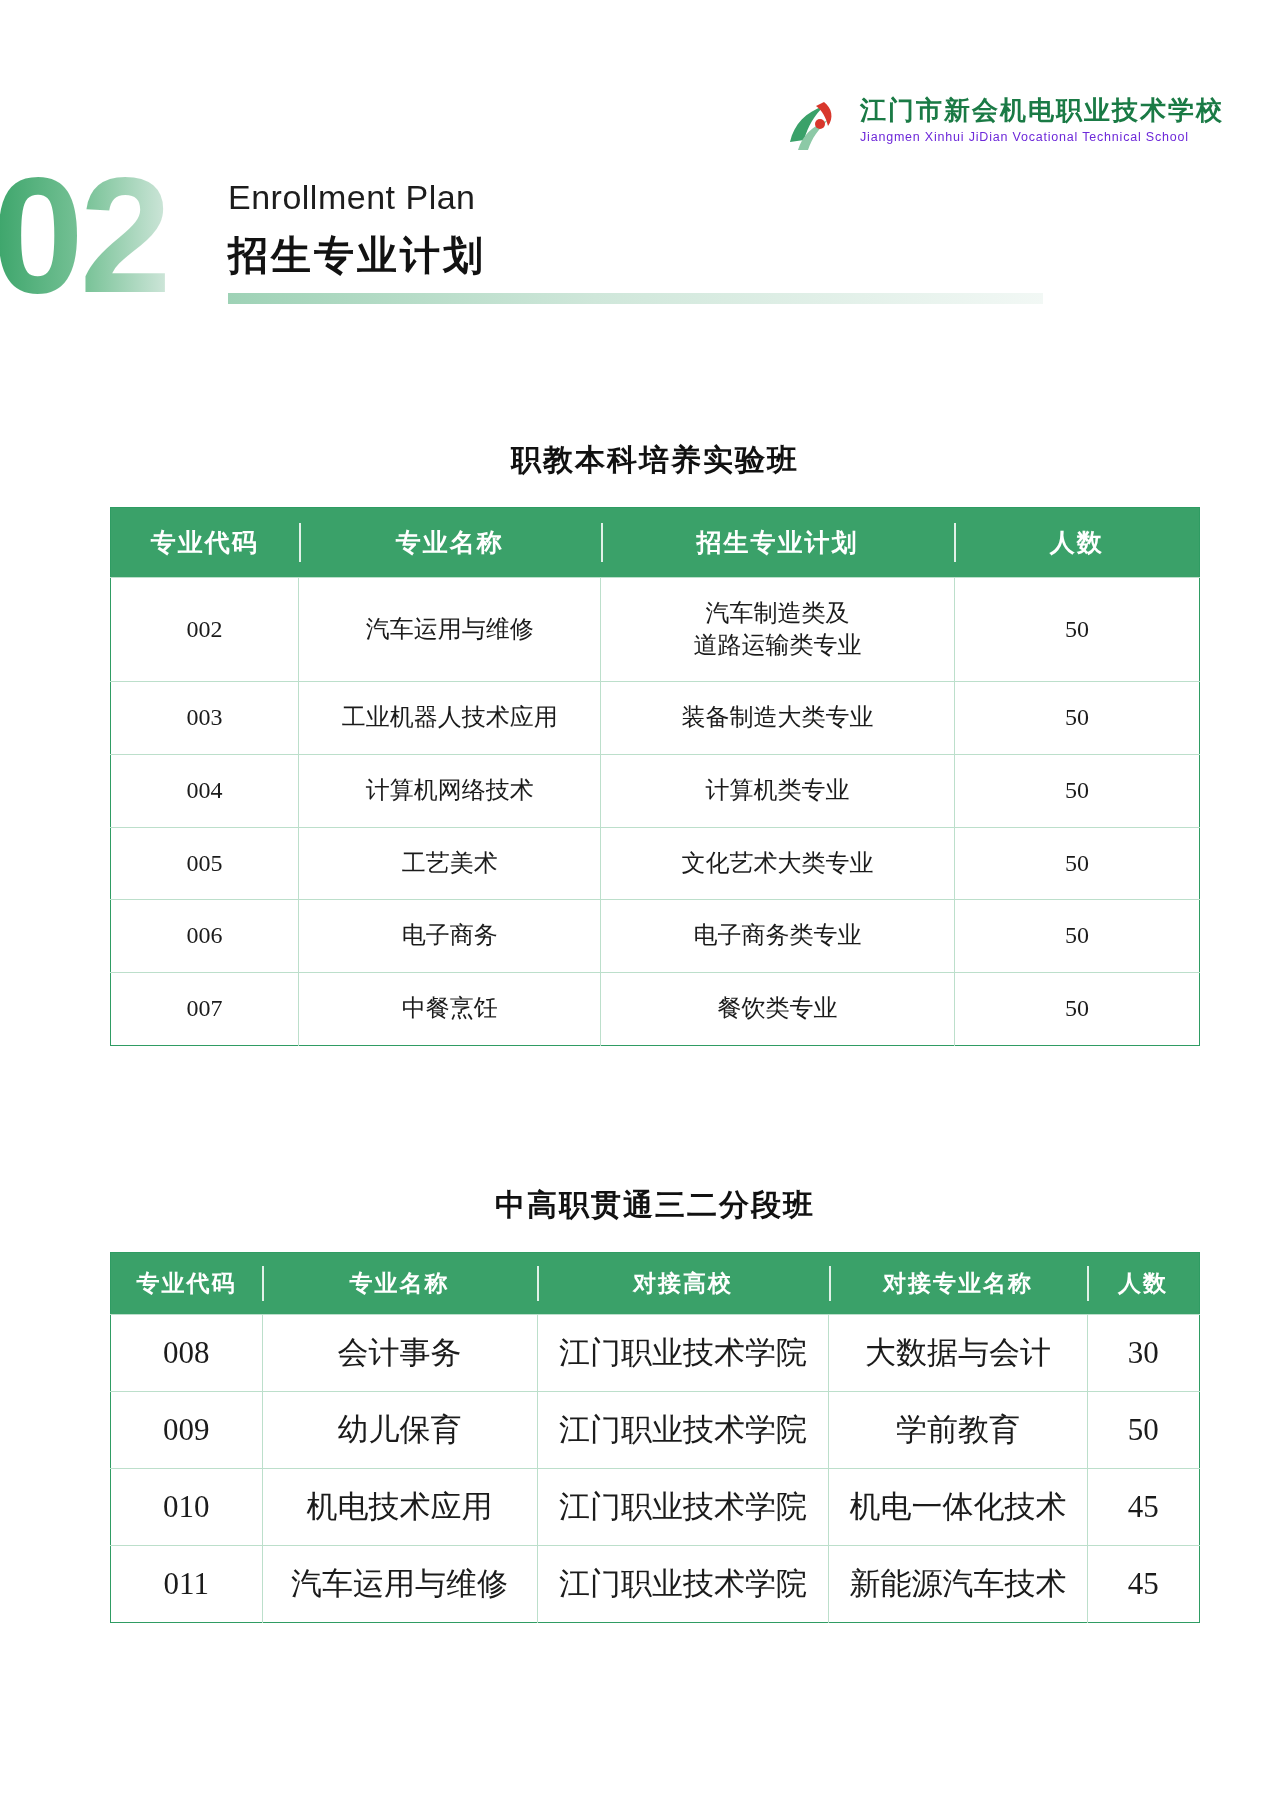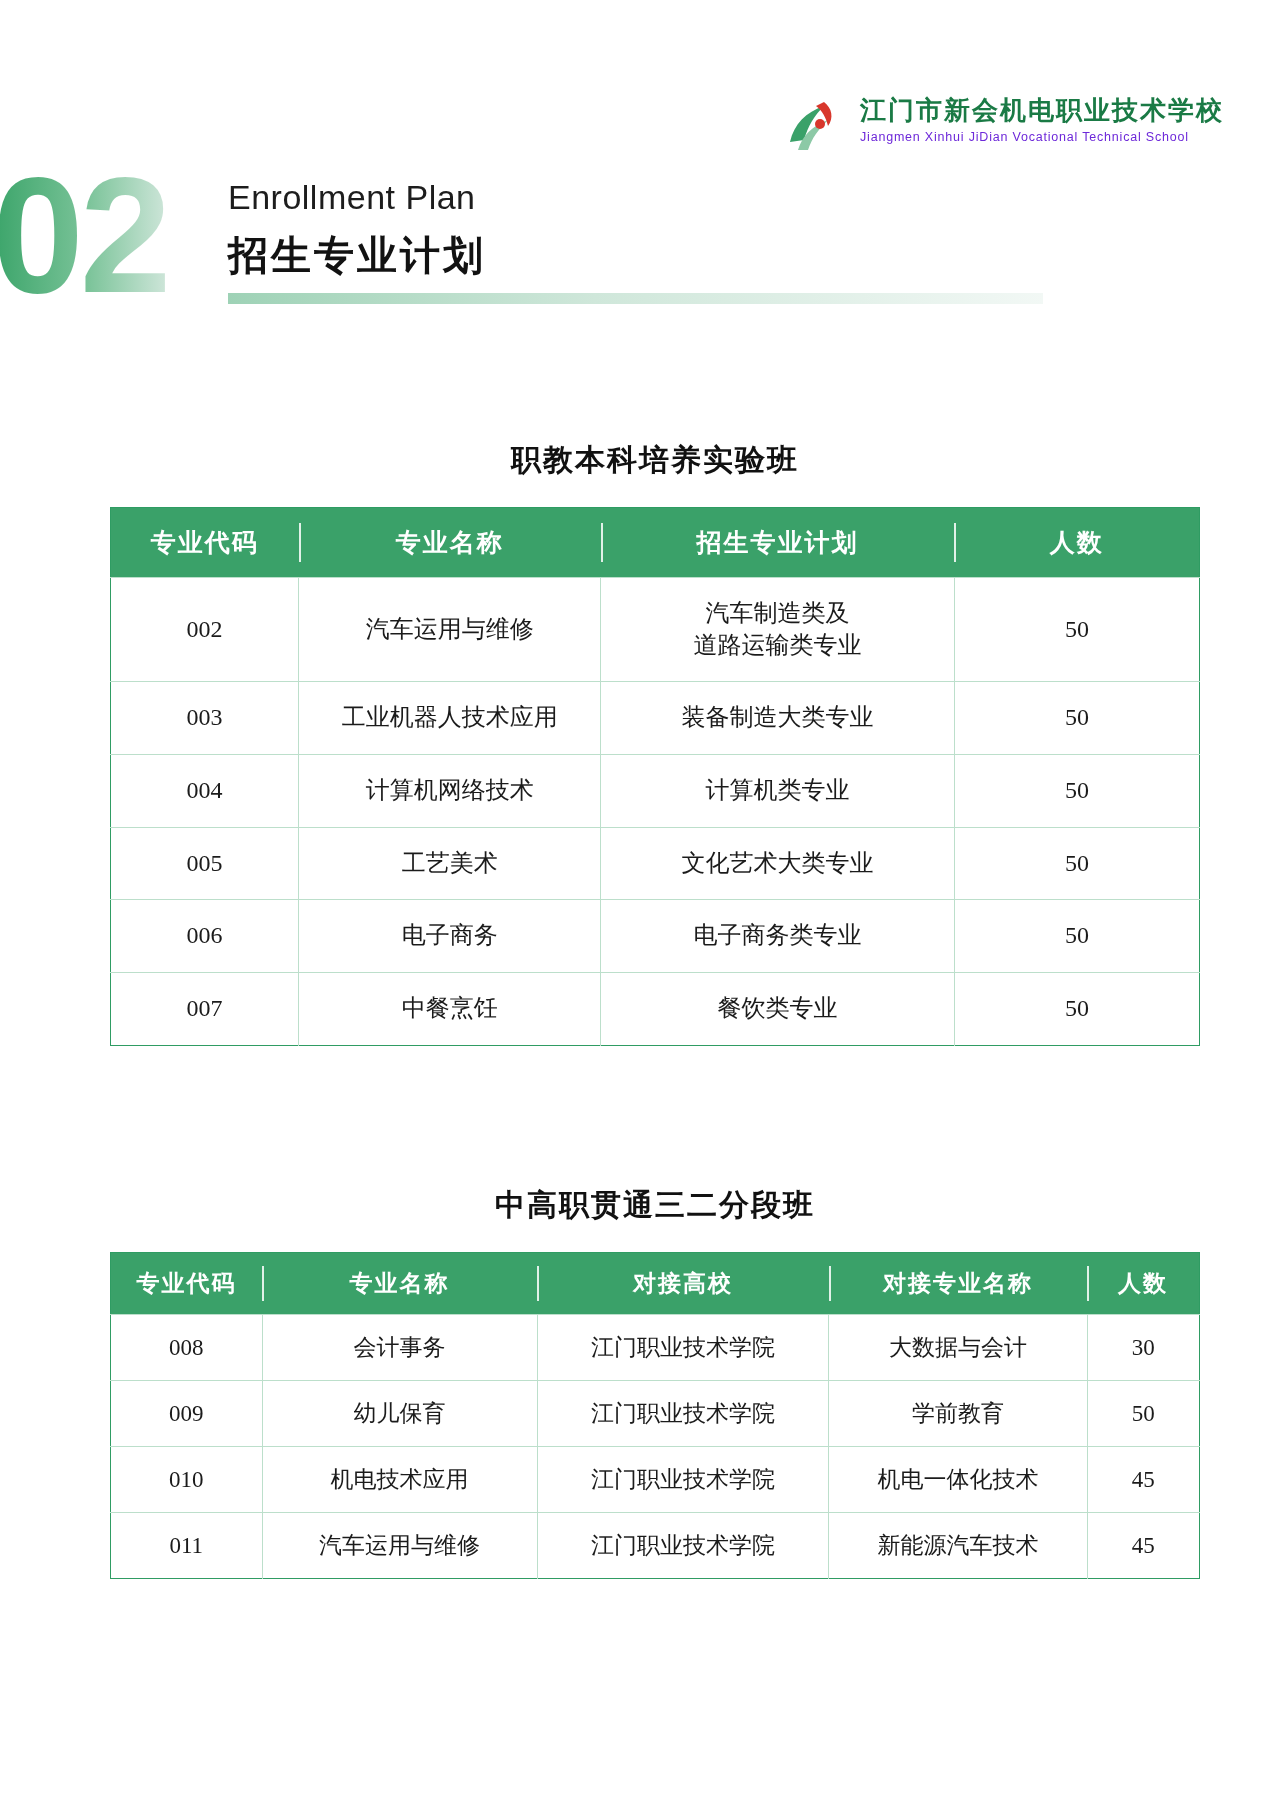--- a/index.html
+++ b/index.html
@@ -166,21 +166,21 @@
     padding: 20px 6px;
     line-height: 1.32;
   }
   #table1 tbody tr { height: 68px; }
 
   
   #table2-wrap { top: 1185px; }
   #table2 { width: 1090px; }
   #table2 thead th { font-size: 23px; padding: 15px 4px; }
   #table2 tbody td {
-    font-size: 23px;
+    font-size: 31px;
     padding: 17px 6px;
   }
 
   .nowrap { white-space: nowrap; }
 </style>
 </head>
 <body>
 
 <div class="header">
   <div class="logo-mark">

